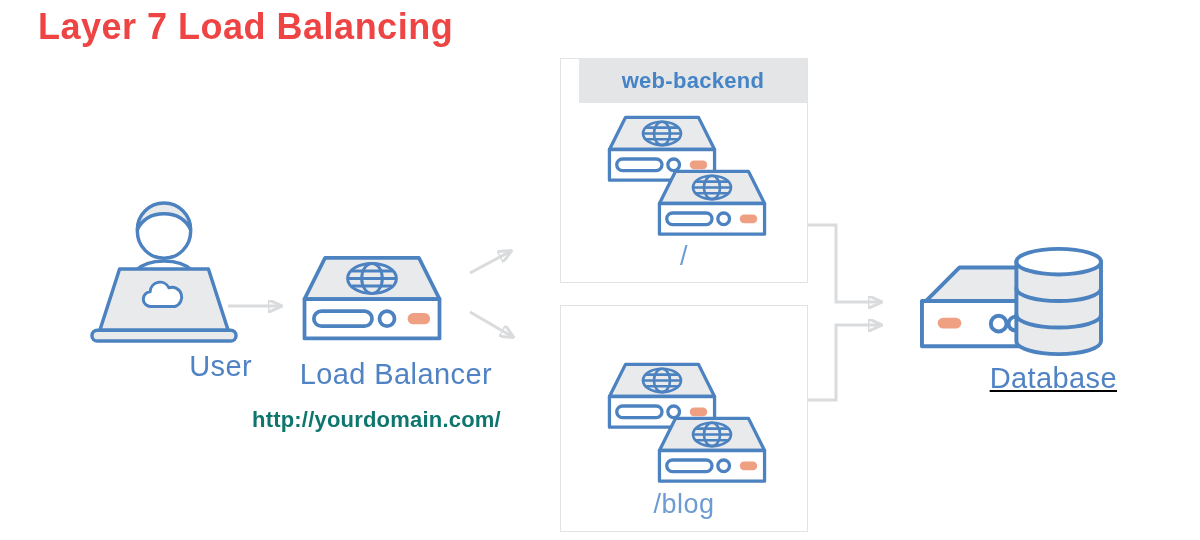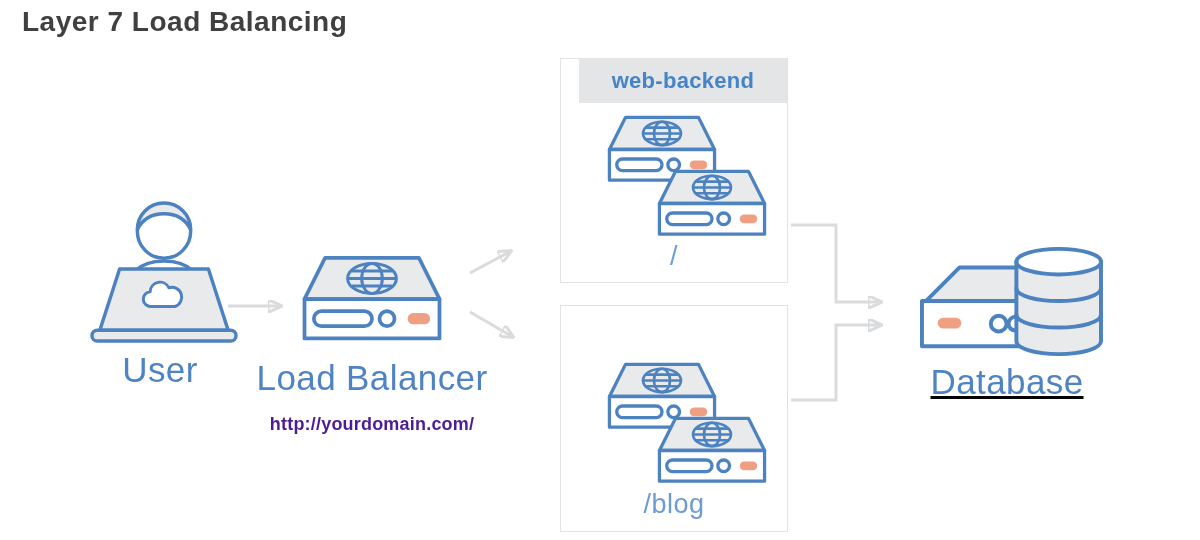--- a/index.html
+++ b/index.html
@@ -1,35 +1,35 @@
 <!DOCTYPE html>
 <html><head>
 <meta charset="utf-8">
 <style>
   html,body{margin:0;padding:0;background:#ffffff;}
   .canvas{
     position:relative;width:1200px;height:540px;background:#ffffff;overflow:hidden;
     font-family:"Liberation Sans",sans-serif;
   }
   .title{
-    position:absolute;left:22px;top:6px;margin:0;
-    font-size:28px;font-weight:600;letter-spacing:.5px;color:#404040;
+    position:absolute;left:38px;top:6px;margin:0;
+    font-size:36px;font-weight:600;letter-spacing:.5px;color:#ef4444;
   }
   .connectors{position:absolute;left:0;top:0;}
   .connectors path{stroke:#d9dbdd;stroke-width:3;fill:none;}
   .node{position:absolute;text-align:center;}
   .node-label{
-    font-size:35px;font-weight:500;color:#5083c3;letter-spacing:.4px;
+    font-size:29px;font-weight:500;color:#5083c3;letter-spacing:.4px;text-align:right;
   }
   .lb-url{
-    font-size:18px;font-weight:700;color:#4c1d95;letter-spacing:.2px;
+    font-size:22px;font-weight:700;color:#0f766e;letter-spacing:.2px;
   }
   
   .group{
-    position:absolute;width:228px;background:#ffffff;
+    position:absolute;width:248px;background:#ffffff;
     border:1px solid #e2e3e5;box-sizing:border-box;padding-left:18px;
   }
   .group-header{
     height:44px;background:#e4e5e7;display:flex;align-items:center;justify-content:center;
     font-size:22px;font-weight:700;color:#4584c6;letter-spacing:.3px;
   }
   .group .server-icon{position:absolute;}
   .route-label{
     position:absolute;left:0;width:100%;text-align:center;
     font-size:27px;font-weight:500;color:#6d9bd3;letter-spacing:.5px;

